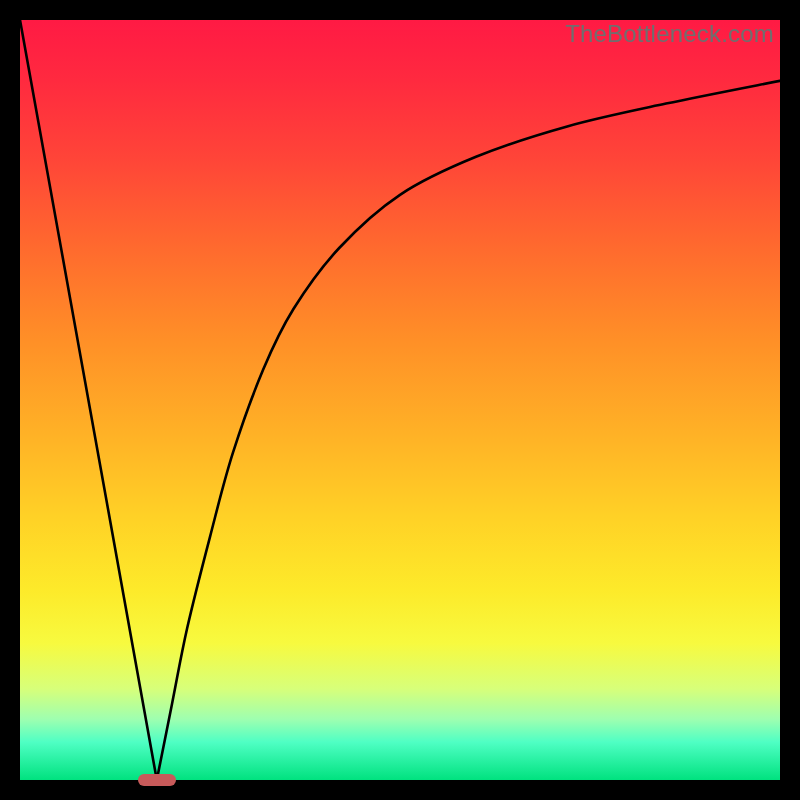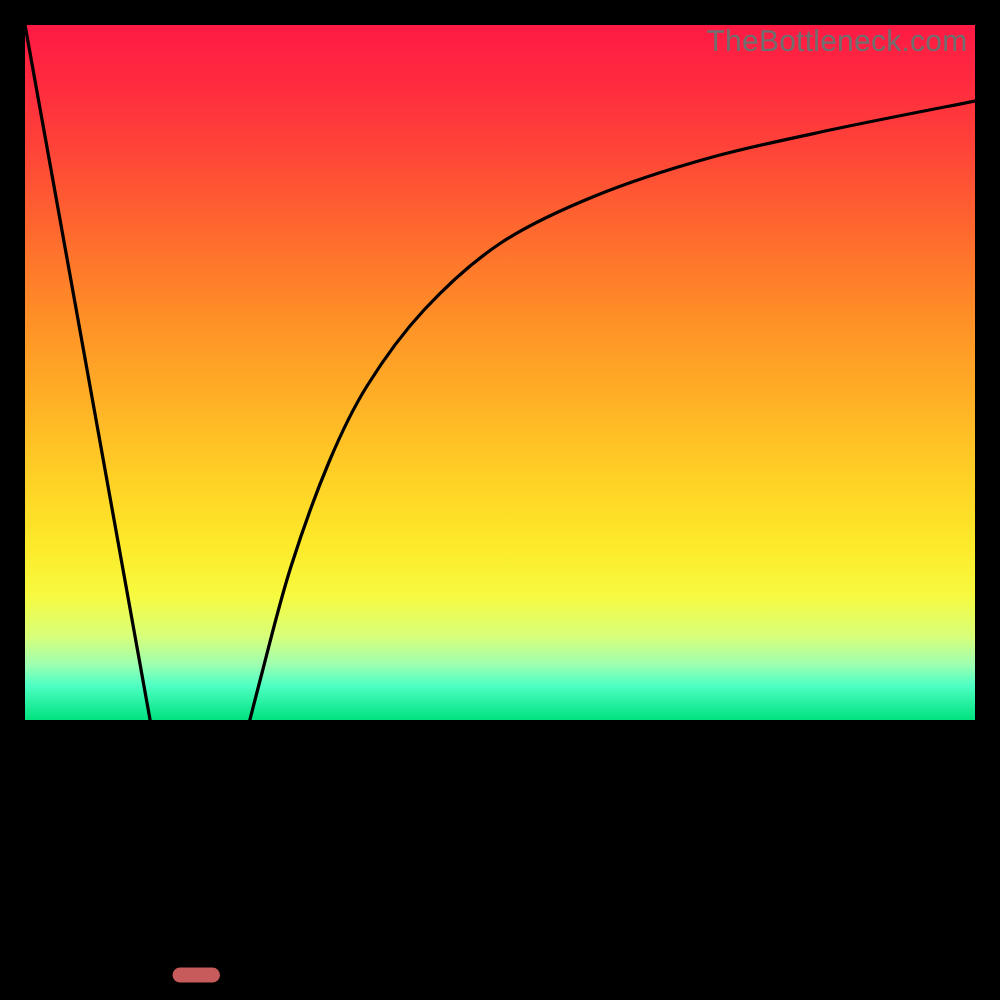--- a/index.html
+++ b/index.html
@@ -17,21 +17,21 @@
     top: 0;
     width: 800px;
     height: 800px;
     background: #000;
   }
   .plot {
     position: absolute;
     left: 20px;
     top: 20px;
     width: 760px;
-    height: 556px;
+    height: 760px;
     background: linear-gradient(to bottom,
       #ff1a44 0%,
       #ff2a3f 8%,
       #ff4438 18%,
       #ff6a2e 30%,
       #ff8f27 42%,
       #ffb326 55%,
       #ffd326 66%,
       #fdea2a 75%,
       #f7fa3f 82%,

